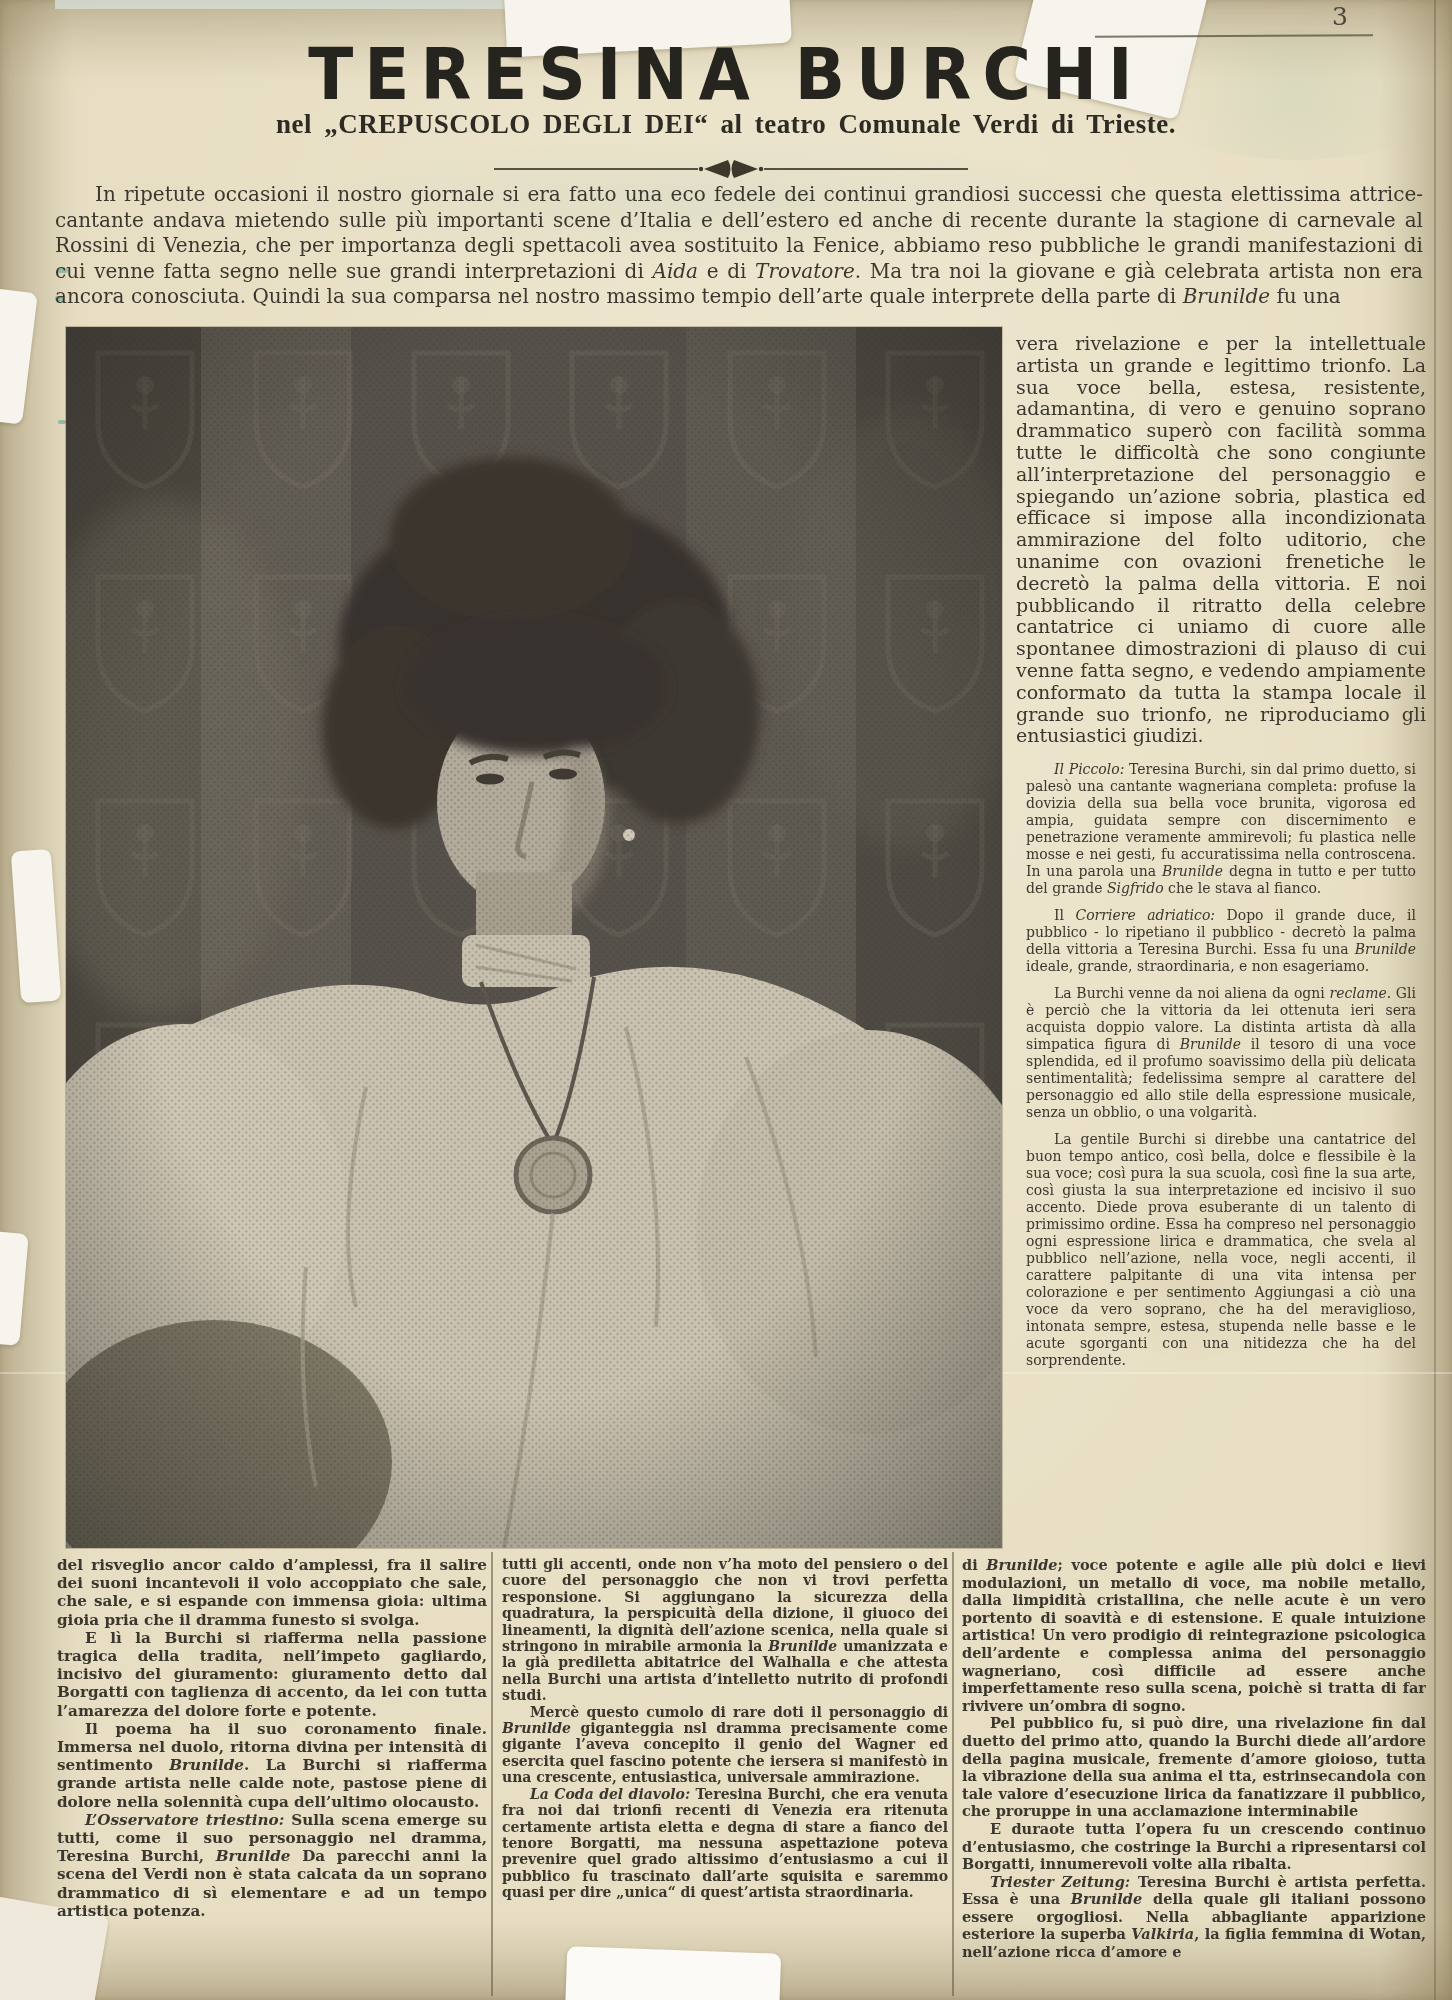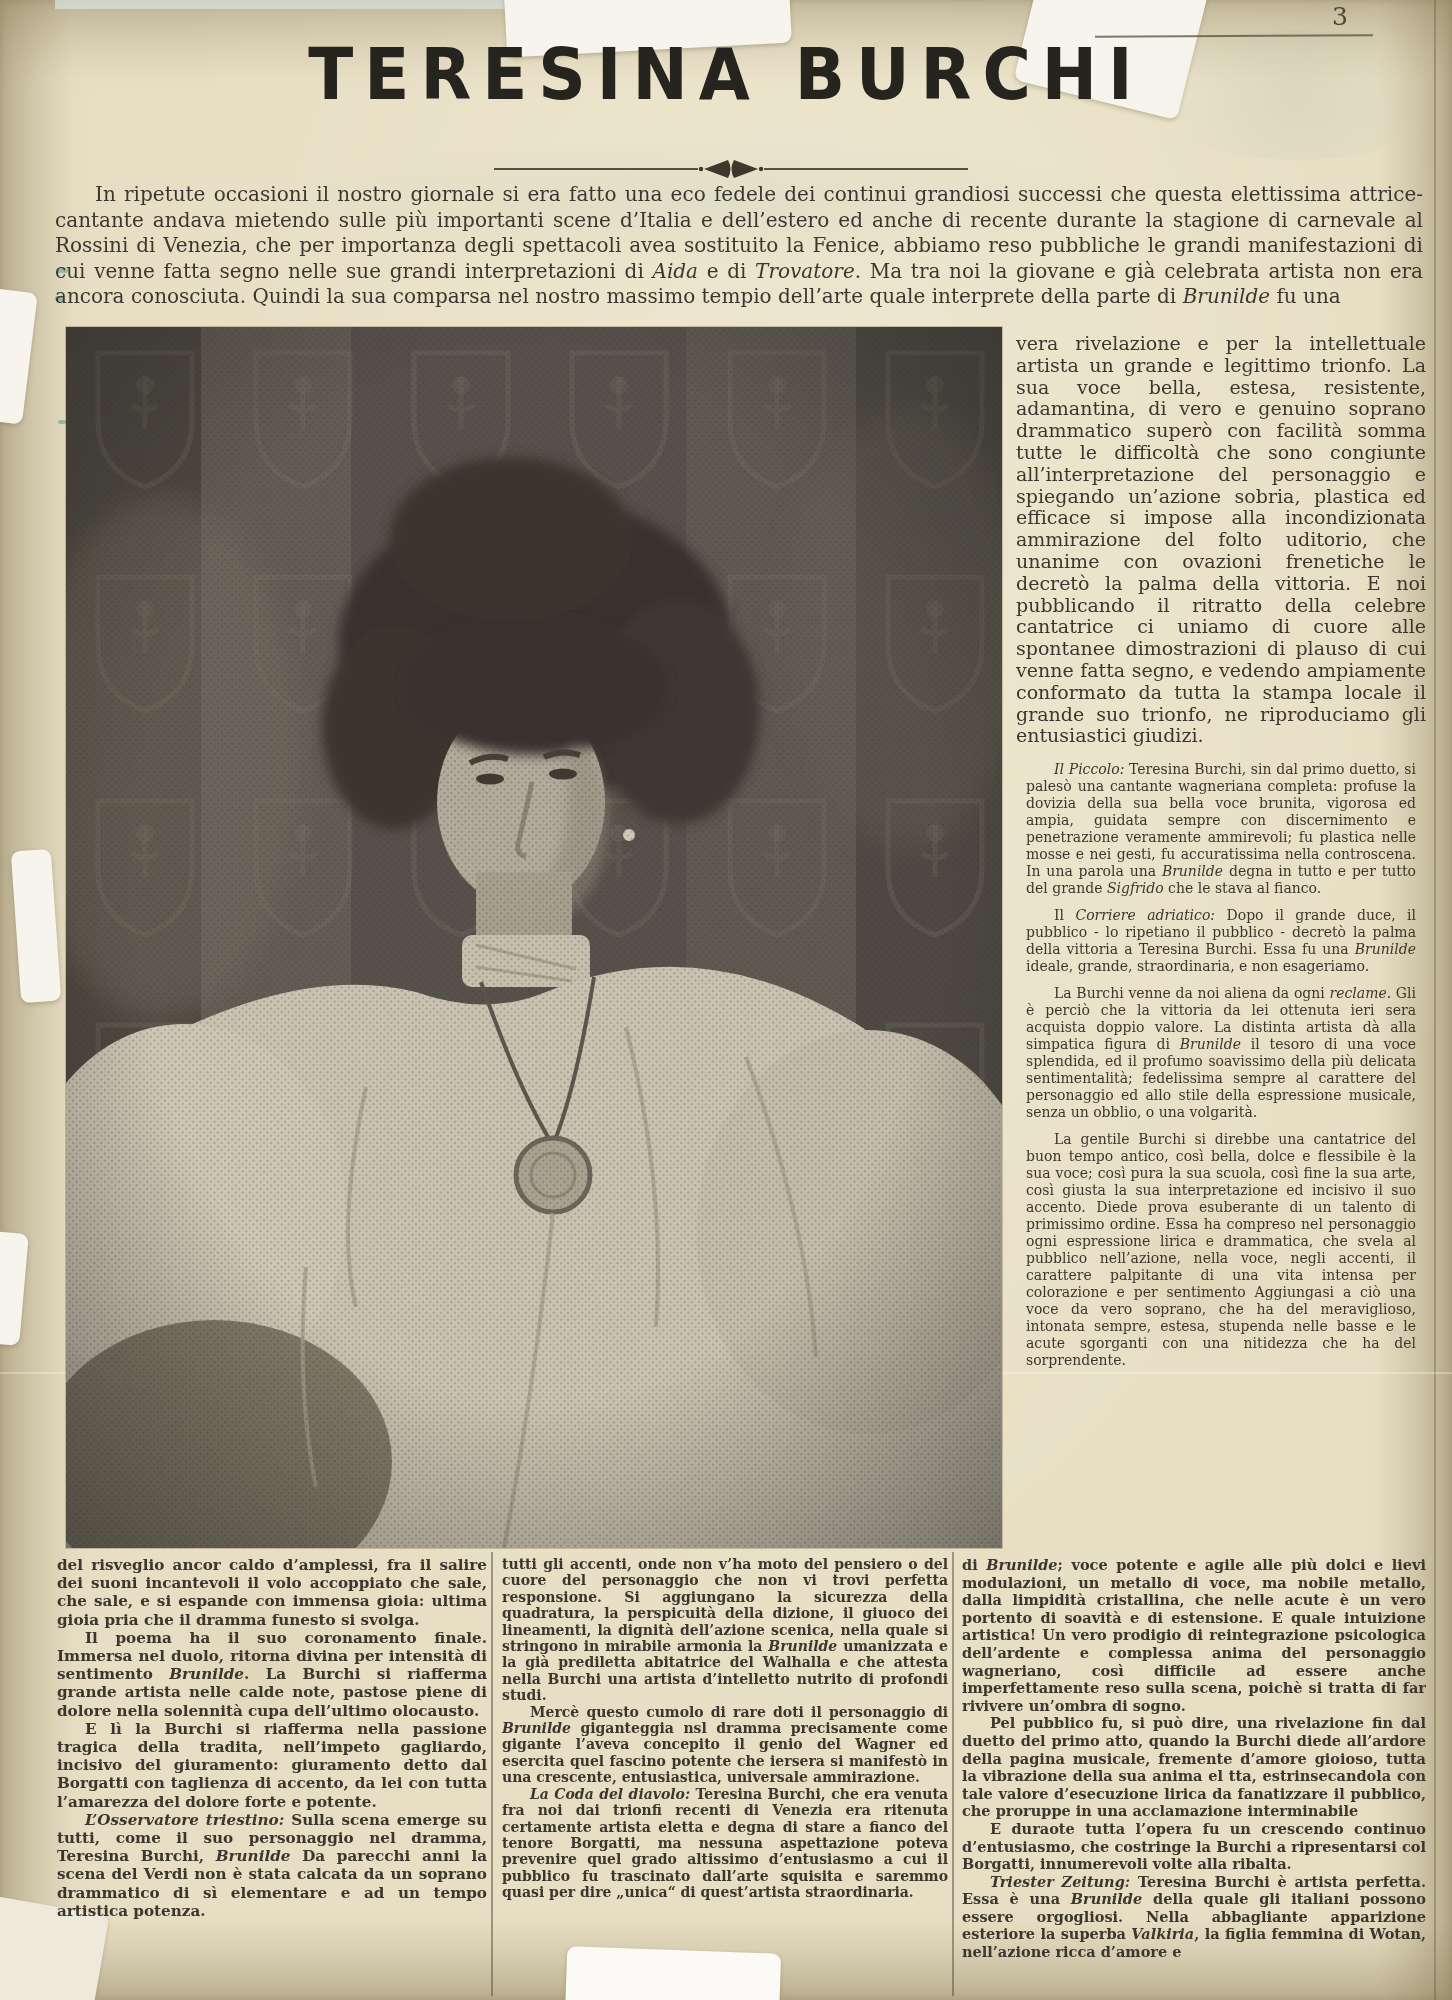--- a/index.html
+++ b/index.html
@@ -65,20 +65,21 @@
   <div class="abs cyan" style="left:57px;top:268px;width:11px;height:5px;"></div>
   <div class="abs cyan" style="left:55px;top:296px;width:9px;height:5px;"></div>
   <div class="abs cyan" style="left:58px;top:420px;width:8px;height:4px;"></div>
   <div class="abs" style="left:1434px;top:0;width:2px;height:2000px;background:rgba(92,82,58,.35);"></div>
   <div class="abs" style="left:0;top:1372px;width:1452px;height:2px;background:rgba(255,255,250,.30);"></div>
 
   <div class="abs pageno" style="left:1332px;top:2px;">3</div>
   <div class="abs pagerule" style="left:1095px;top:35px;width:278px;"></div>
 
   <div class="abs title">TERESINA BURCHI</div>
+  <div class="abs subtitle">nel „CREPUSCOLO DEGLI DEI“ al teatro Comunale Verdi di Trieste.</div>
 
   <div class="abs" style="left:492px;top:156px;width:478px;height:24px;">
     <svg width="478" height="24">
       <line x1="2" y1="13" x2="206" y2="13" stroke="#55503f" stroke-width="2"></line>
       <line x1="272" y1="13" x2="476" y2="13" stroke="#55503f" stroke-width="2"></line>
       <circle cx="209" cy="13" r="2.2" fill="#3c382c"></circle>
       <circle cx="269" cy="13" r="2.2" fill="#3c382c"></circle>
       <path d="M212 13 L236 4 Q241 13 236 22 Z" fill="#3c382c"></path>
       <path d="M266 13 L242 4 Q237 13 242 22 Z" fill="#3c382c"></path>
     </svg>
@@ -162,22 +163,22 @@
     <p class="quote just"><span>Il </span><em>Corriere adriatico:</em><span> Dopo il grande duce, il pubblico - lo ripetiano il pubblico - decretò la palma della vittoria a Teresina Burchi. Essa fu una </span><em>Brunilde</em><span> ideale, grande, straordinaria, e non esageriamo.</span></p>
     <p class="quote just"><span>La Burchi venne da noi aliena da ogni </span><em>reclame</em><span>. Gli è perciò che la vittoria da lei ottenuta ieri sera acquista doppio valore. La distinta artista dà alla simpatica figura di </span><em>Brunilde</em><span> il tesoro di una voce splendida, ed il profumo soavissimo della più delicata sentimentalità; fedelissima sempre al carattere del personaggio ed allo stile della espressione musicale, senza un obblio, o una volgarità.</span></p>
     <p class="quote just"><span>La gentile Burchi si direbbe una cantatrice del buon tempo antico, così bella, dolce e flessibile è la sua voce; così pura la sua scuola, così fine la sua arte, così giusta la sua interpretazione ed incisivo il suo accento. Diede prova esuberante di un talento di primissimo ordine. Essa ha compreso nel personaggio ogni espressione lirica e drammatica, che svela al pubblico nell’azione, nella voce, negli accenti, il carattere palpitante di una vita intensa per colorazione e per sentimento Aggiungasi a ciò una voce da vero soprano, che ha del meraviglioso, intonata sempre, estesa, stupenda nelle basse e le acute sgorganti con una nitidezza che ha del sorprendente.</span></p>
   </div>
 
   <div class="abs vrule" style="left:491px;"></div>
   <div class="abs vrule" style="left:952px;"></div>
 
   <div class="abs bcol bcol1 just ink">
     <p class="cont"><span>del risveglio ancor caldo d’amplessi, fra il salire dei suoni incantevoli il volo accoppiato che sale, che sale, e si espande con immensa gioia: ultima gioia pria che il dramma funesto si svolga.</span></p>
+    <p><span>E lì la Burchi si riafferma nella passione tragica della tradita, nell’impeto gagliardo, incisivo del giuramento: giuramento detto dal Borgatti con taglienza di accento, da lei con tutta l’amarezza del dolore forte e potente.</span></p>
     <p><span>Il poema ha il suo coronamento finale. Immersa nel duolo, ritorna divina per intensità di sentimento </span><em>Brunilde</em><span>. La Burchi si riafferma grande artista nelle calde note, pastose piene di dolore nella solennità cupa dell’ultimo olocausto.</span></p>
-    <p><span>E lì la Burchi si riafferma nella passione tragica della tradita, nell’impeto gagliardo, incisivo del giuramento: giuramento detto dal Borgatti con taglienza di accento, da lei con tutta l’amarezza del dolore forte e potente.</span></p>
     <p><em>L’Osservatore triestino:</em><span> Sulla scena emerge su tutti, come il suo personaggio nel dramma, Teresina Burchi, </span><em>Brunilde</em><span> Da parecchi anni la scena del Verdi non è stata calcata da un soprano drammatico di sì elementare e ad un tempo artistica potenza.</span></p>
   </div>
 
   <div class="abs bcol bcol2 just ink">
     <p class="cont"><span>tutti gli accenti, onde non v’ha moto del pensiero o del cuore del personaggio che non vi trovi perfetta responsione. Si aggiungano la sicurezza della quadratura, la perspicuità della dizione, il giuoco dei lineamenti, la dignità dell’azione scenica, nella quale si stringono in mirabile armonia la </span><em>Brunilde</em><span> umanizzata e la già prediletta abitatrice del Walhalla e che attesta nella Burchi una artista d’intelletto nutrito di profondi studi.</span></p>
     <p><span>Mercè questo cumolo di rare doti il personaggio di </span><em>Brunilde</em><span> giganteggia nsl dramma precisamente come gigante l’aveva concepito il genio del Wagner ed esercita quel fascino potente che iersera si manifestò in una crescente, entusiastica, universale ammirazione.</span></p>
     <p><em>La Coda del diavolo:</em><span> Teresina Burchi, che era venuta fra noi dai trionfi recenti di Venezia era ritenuta certamente artista eletta e degna di stare a fianco del tenore Borgatti, ma nessuna aspettazione poteva prevenire quel grado altissimo d’entusiasmo a cui il pubblico fu trascinato dall’arte squisita e saremmo quasi per dire „unica“ di quest’artista straordinaria.</span></p>
   </div>
 
   <div class="abs bcol bcol3 just ink">

